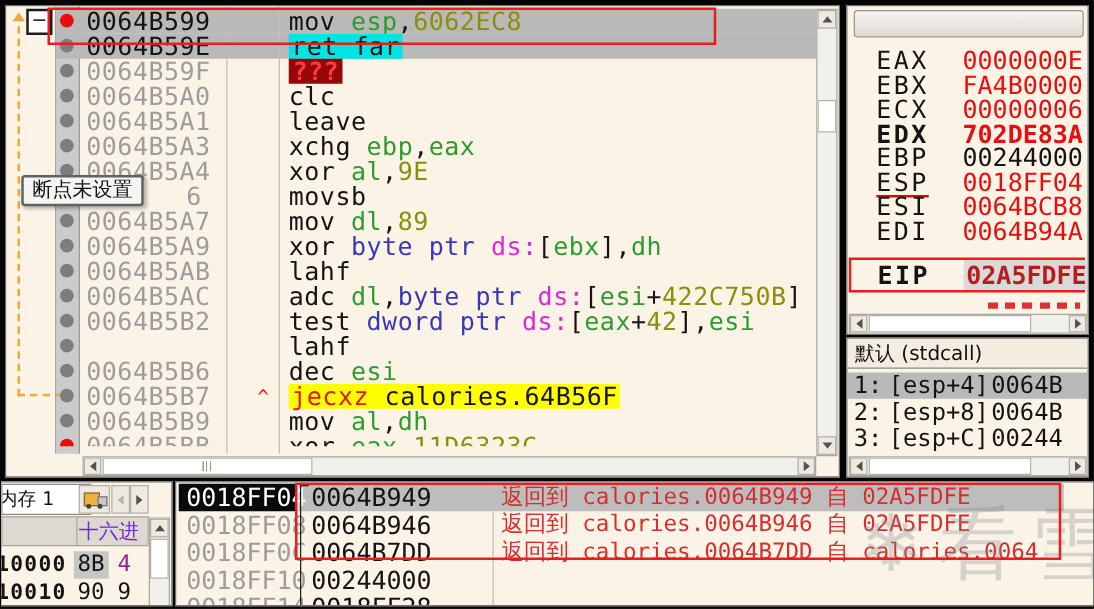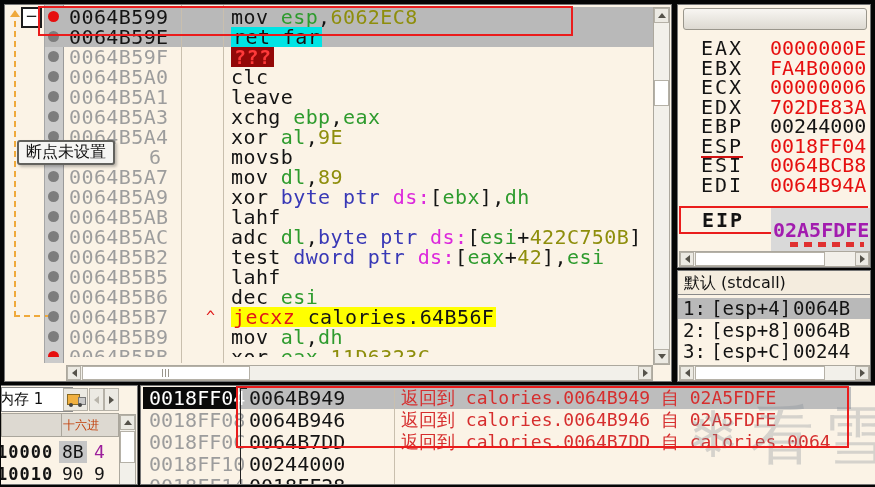--- a/index.html
+++ b/index.html
@@ -54,21 +54,21 @@
   #regs{left:677px;top:4px;width:194px;height:264px;}
   #reg-grip{position:absolute;left:5px;top:3px;width:182px;height:20px;border:1px solid #9a968c;border-radius:3px;
         background:linear-gradient(#F8F6F2,#DDD9D1);}
   .rrow{position:absolute;left:0;width:100%;height:19px;line-height:19px;font-family:"DejaVu Sans Mono",monospace;font-size:20px;}
   .rname{position:absolute;left:23px;color:#141414;letter-spacing:2px;}
   .rname.uline{border-bottom:2px solid #D01010;}
   .rval{position:absolute;left:92px;color:#141414;}
   .rval.chg{color:#E60F0F;}
   #eip-box{position:absolute;left:1px;top:201px;width:189px;height:28px;border:2px solid #EA1C1C;box-sizing:border-box;
         line-height:24px;font-family:"DejaVu Sans Mono",monospace;font-size:20px;font-weight:bold;}
-  #eip-box .rname{left:21px;} #eip-box .rval{left:90px;background:#D9D9D9;padding:10px 2px;color:#a21caf;}
+  #eip-box .rname{left:21px;} #eip-box .rval{left:90px;background:#D9D9D9;padding:0 2px;color:#b91c1c;}
   #reg-cliphint{position:absolute;left:112px;top:237px;width:74px;height:5px;
         background:repeating-linear-gradient(90deg,#E03030 0 8px,transparent 8px 14px);}
 
   
   #args{left:677px;top:270px;width:194px;height:112px;}
   #args-header{position:absolute;left:0;top:0;width:100%;height:24px;line-height:24px;background:#F4ECDE;
         border-bottom:1px solid #8a8a8a;padding-left:6px;font-size:16px;color:#111;box-sizing:border-box;}
   .arow{position:absolute;left:0;width:100%;height:21px;line-height:21px;font-family:"DejaVu Sans Mono",monospace;font-size:19px;color:#141414;}
   .arow.sel{background:#B9B9B9;}
   .aidx{position:absolute;left:5px;} .aarg{position:absolute;left:33px;} .aval{position:absolute;left:115px;}
@@ -76,21 +76,21 @@
   
   #mem{left:1px;top:385px;width:137px;height:100px;border-left:none;}
   #mem-tab{position:absolute;left:0;top:1px;width:72px;height:25px;background:#fff;border:1px solid #8a8a8a;
         box-sizing:border-box;overflow:hidden;line-height:23px;font-size:15px;color:#111;}
   #mem-tab span{margin-left:-3px;white-space:nowrap;}
   .mbtn{position:absolute;top:2px;height:23px;background:#ECEAE3;border:1px solid #B5B1A7;box-sizing:border-box;
         display:flex;align-items:center;justify-content:center;}
   #mem-header{position:absolute;left:0;top:27px;width:118px;height:24px;background:#DDD9D1;border:1px solid #aaa69c;
         box-sizing:border-box;}
   #mem-header .cell1{position:absolute;left:0;top:0;width:60px;height:100%;border-right:1px solid #aaa69c;box-sizing:border-box;}
-  #mem-header .cell2{position:absolute;left:61px;top:0;width:56px;height:100%;overflow:hidden;line-height:22px;font-size:12px;color:#c2410c;white-space:nowrap;}
+  #mem-header .cell2{position:absolute;left:61px;top:0;width:56px;height:100%;overflow:hidden;line-height:22px;font-size:16px;color:#6d28d9;white-space:nowrap;}
   .mrow{position:absolute;left:0;width:137px;height:22px;line-height:22px;font-family:"DejaVu Sans Mono",monospace;font-size:18px;color:#141414;}
   .maddr{position:absolute;left:-4px;font-size:17px;font-weight:600;letter-spacing:1px;}
   .mb1{position:absolute;left:58px;padding:0 3px;} .mb1.hl{background:#C6C6C6;}
   .mb2{position:absolute;left:93px;} .mb2.purple{color:#9C1F9C;}
 
   
   #stack{left:140px;top:385px;width:735px;height:100px;border-right:none;}
   .srow{position:absolute;left:0;width:100%;height:22px;line-height:22px;font-family:"DejaVu Sans Mono",monospace;font-size:20px;}
   .srow .band{position:absolute;left:98px;top:0;width:612px;height:22px;background:#BDBDBD;}
   .saddr{position:absolute;left:2px;width:94px;padding-left:6px;box-sizing:border-box;color:#9C9C9C;}
@@ -183,21 +183,20 @@
           <span class="daddr">0064B5AC</span>
           <span class="dins"><span class="tk-k">adc </span><span class="tk-r">dl</span><span class="tk-k">,</span><span class="tk-w">byte ptr </span><span class="tk-s">ds:</span><span class="tk-k">[</span><span class="tk-r">esi</span><span class="tk-k">+</span><span class="tk-n">422C750B</span><span class="tk-k">]</span></span>
         </div>
         <div class="drow" style="top: 242px;">
           <span class="bpdot"></span>
           <span class="daddr">0064B5B2</span>
           <span class="dins"><span class="tk-k">test </span><span class="tk-w">dword ptr </span><span class="tk-s">ds:</span><span class="tk-k">[</span><span class="tk-r">eax</span><span class="tk-k">+</span><span class="tk-n">42</span><span class="tk-k">]</span><span class="tk-k">,</span><span class="tk-r">esi</span></span>
         </div>
         <div class="drow" style="top: 262px;">
           <span class="bpdot"></span>
-          <span class="daddr">0064B5B5</span>
           <span class="dins"><span class="tk-k">lahf</span></span>
         </div>
         <div class="drow" style="top: 282px;">
           <span class="bpdot"></span>
           <span class="daddr">0064B5B6</span>
           <span class="dins"><span class="tk-k">dec </span><span class="tk-r">esi</span></span>
         </div>
         <div class="drow" style="top: 302px;">
           <span class="bpdot"></span>
           <span class="daddr">0064B5B7</span>
@@ -254,21 +253,21 @@
           <span class="rval chg">0000000E</span>
         </div>
         <div class="rrow" style="top: 54px;">
           <span class="rname">EBX</span>
           <span class="rval chg">FA4B0000</span>
         </div>
         <div class="rrow" style="top: 73px;">
           <span class="rname">ECX</span>
           <span class="rval chg">00000006</span>
         </div>
-        <div class="rrow" style="top: 93px;">
+        <div class="rrow" style="top: 93px; font-weight: bold;">
           <span class="rname">EDX</span>
           <span class="rval chg">702DE83A</span>
         </div>
         <div class="rrow" style="top: 112px;">
           <span class="rname">EBP</span>
           <span class="rval">00244000</span>
         </div>
         <div class="rrow" style="top: 132px;">
           <span class="rname uline">ESP</span>
           <span class="rval chg">0018FF04</span>

